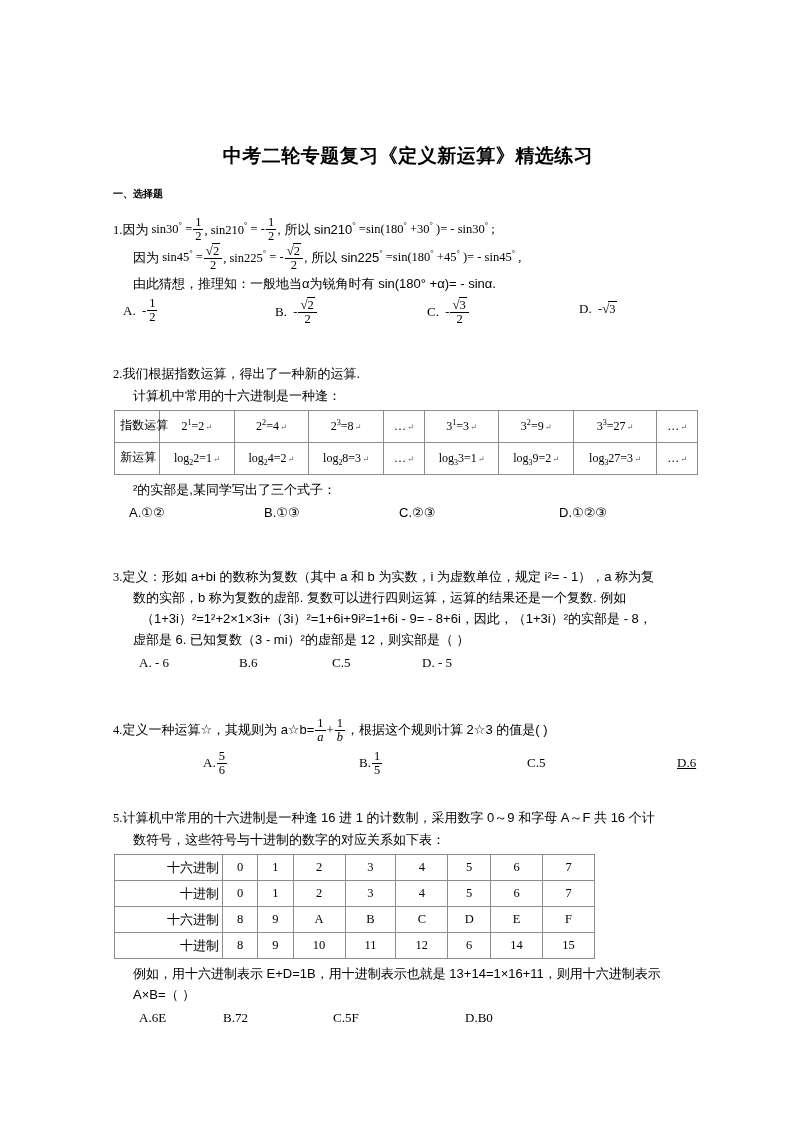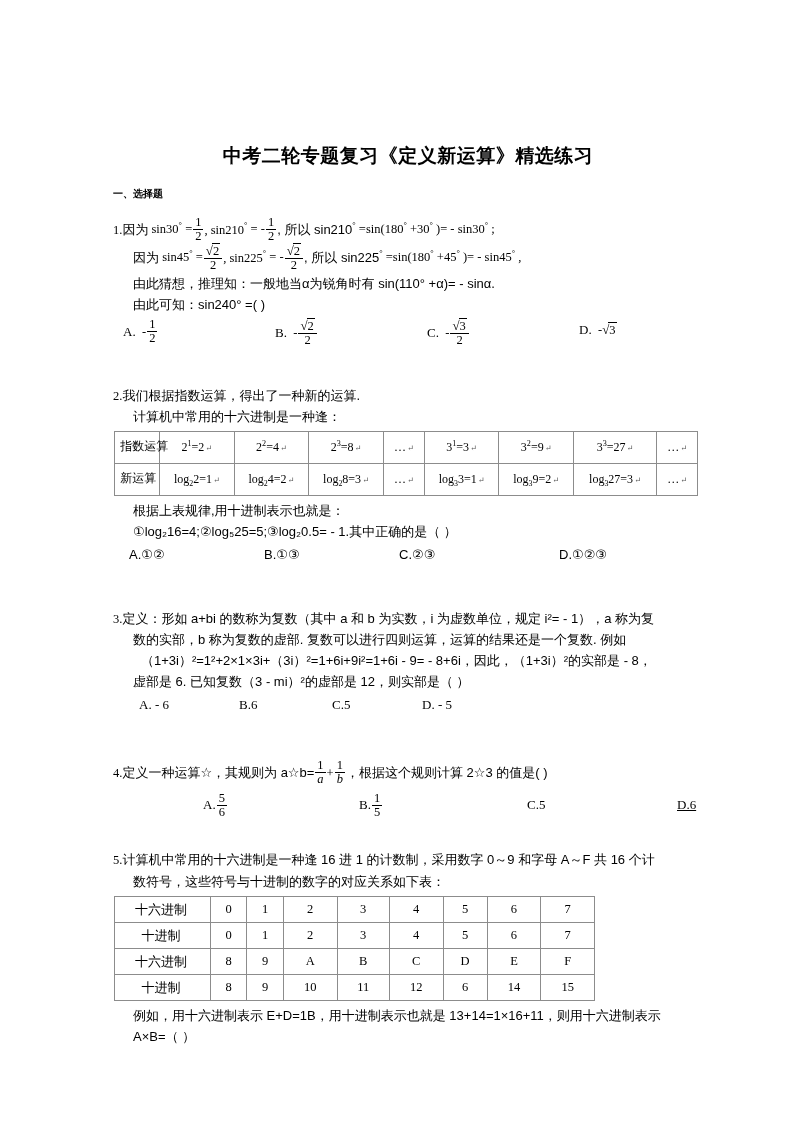--- a/index.html
+++ b/index.html
@@ -137,22 +137,22 @@
     font-size: 8px;
     color: #555;
     vertical-align: baseline;
     padding-left: 1px;
   }
 
   table.hex-table { width: 481px; }
   table.hex-table td { height: 20px; font-size: 12.5px; }
   table.hex-table td.rowlabel {
     width: 92px;
-    text-align: center;
-    padding-left: 0;
+    text-align: right;
+    padding-left: 12px;
     font-family: "Liberation Sans", "DejaVu Sans", sans-serif;
     font-size: 13px;
   }
 
   .gap-sm { height: 7px; }
   .gap-md { height: 14px; }
   .gap-lg { height: 20px; }
 </style>
 </head>
 <body>
@@ -166,22 +166,21 @@
 
     <div class="question">
       <span class="q-line">
         <span class="qnum">1.</span><span class="cn">因为</span><span class="math"> <span>sin30</span><sup>°</sup> =<span class="frac"><span class="num">1</span><span class="den">2</span></span></span><span class="math">, sin210</span><span class="math"><sup>°</sup> = -<span class="frac"><span class="num">1</span><span class="den">2</span></span></span><span class="cn">, 所以 sin210</span><span class="math"><sup>°</sup> <span>=sin(180</span><sup>°</sup> <span>+30</span><sup>°</sup> <span>)= - sin30</span><sup>°</sup> <span>;</span></span>
       </span>
 
       <span class="q-line indent1">
         <span class="cn">因为</span><span class="math"> <span>sin45</span><sup>°</sup> =<span class="frac"><span class="num"><span class="radical">√</span><span class="sqrt">2</span></span><span class="den">2</span></span></span><span class="math">, sin225</span><span class="math"><sup>°</sup> = -<span class="frac"><span class="num"><span class="radical">√</span><span class="sqrt">2</span></span><span class="den">2</span></span></span><span class="cn">, 所以 sin225</span><span class="math"><sup>°</sup> <span>=sin(180</span><sup>°</sup> <span>+45</span><sup>°</sup> <span>)= - sin45</span><sup>°</sup> <span>,</span></span>
       </span>
 
-      <span class="q-line indent1 cn">由此猜想，推理知：一般地当α为锐角时有 sin(110° +α)= - sinα.</span>
-      <span class="q-line indent1 cn">由此可知：sin240° =(      )</span>
+      <span class="q-line indent1 cn">由此猜想，推理知：一般地当α为锐角时有 sin(180° +α)= - sinα.</span>
 
       <div class="options" style="display:flex; padding-left:10px; margin-top:4px;">
         <span class="opt" style="flex:0 0 152px;">
           <span>A.</span>
           <span class="math">&nbsp;-<span class="frac"><span class="num">1</span><span class="den">2</span></span></span>
         </span>
         <span class="opt" style="flex:0 0 152px;">
           <span>B.</span>
           <span class="math">&nbsp;-<span class="frac"><span class="num"><span class="radical">√</span><span class="sqrt">2</span></span><span class="den">2</span></span></span>
         </span>
@@ -228,22 +227,21 @@
             <td>log<sub>2</sub>8=3<span class="pilcrow">↵</span></td>
             <td class="dots"><span>…</span><span class="pilcrow">↵</span></td>
             <td>log<sub>3</sub>3=1<span class="pilcrow">↵</span></td>
             <td>log<sub>3</sub>9=2<span class="pilcrow">↵</span></td>
             <td>log<sub>3</sub>27=3<span class="pilcrow">↵</span></td>
             <td class="dots"><span>…</span><span class="pilcrow">↵</span></td>
           </tr>
         </tbody>
       </table>
 
-      <span class="q-line indent1 cn">根据上表规律,用十进制表示也就是：</span>
-      <span class="q-line indent1 cn">①log₂16=4;②log₅25=5;③log₂0.5= - 1.其中正确的是（           ）</span>
+      <span class="q-line indent1 cn">²的实部是,某同学写出了三个式子：</span>
 
       <div class="options" style="display:flex; padding-left:16px;">
         <span class="opt cn" style="flex:0 0 135px;"><span>A.</span><span>①②</span></span>
         <span class="opt cn" style="flex:0 0 135px;"><span>B.</span><span>①③</span></span>
         <span class="opt cn" style="flex:0 0 160px;"><span>C.</span><span>②③</span></span>
         <span class="opt cn" style="flex:0 0 auto;"><span>D.</span><span>①②③</span></span>
       </div>
     </div>
 
     <div class="gap-lg"></div>
@@ -336,16 +334,22 @@
             <td>6</td>
             <td>14</td>
             <td>15</td>
           </tr>
         </tbody>
       </table>
 
       <span class="q-line indent1 cn">例如，用十六进制表示 E+D=1B，用十进制表示也就是 13+14=1×16+11，则用十六进制表示</span>
       <span class="q-line indent1 cn">A×B=（      ）</span>
 
+      <div class="options" style="display:flex; padding-left:26px;">
+        <span class="opt" style="flex:0 0 84px;"><span>A.6E</span></span>
+        <span class="opt" style="flex:0 0 110px;"><span>B.72</span></span>
+        <span class="opt" style="flex:0 0 132px;"><span>C.5F</span></span>
+        <span class="opt" style="flex:0 0 auto;"><span>D.B0</span></span>
+      </div>
     </div>
 
   </div>
 </div>
 
 </body></html>

